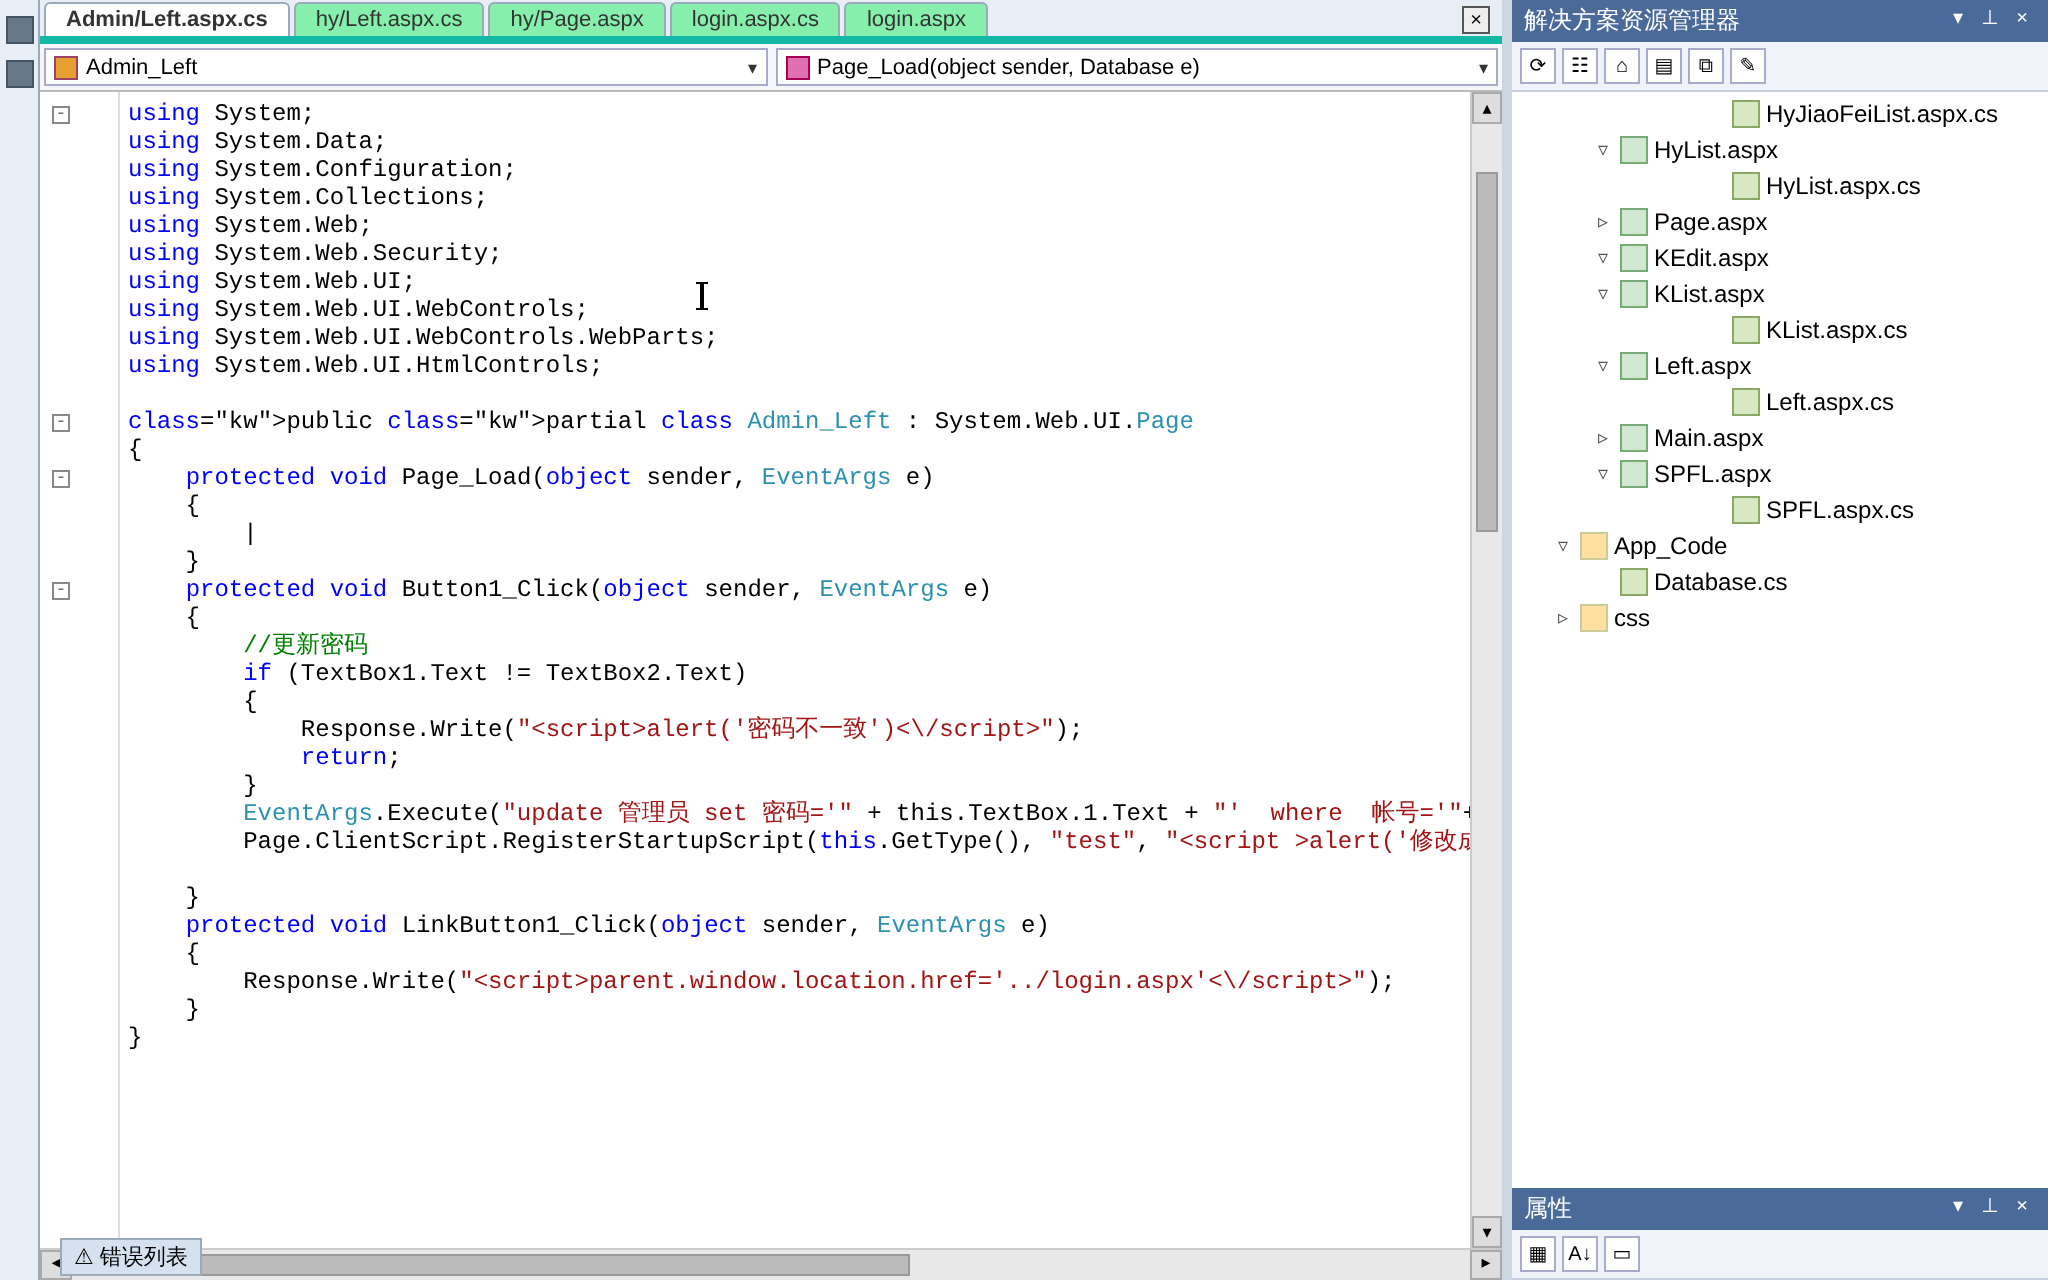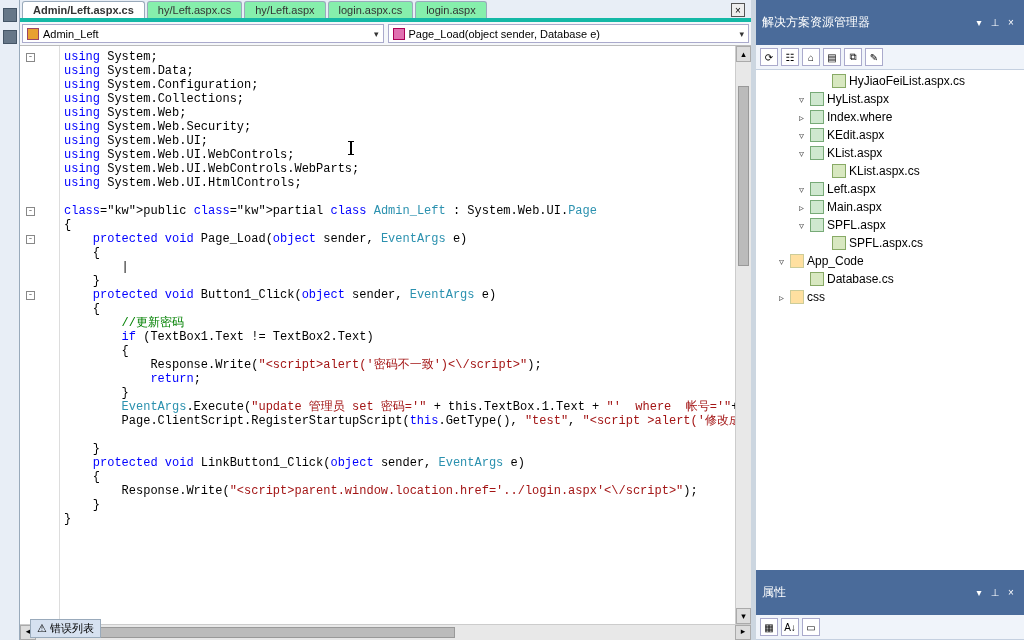--- a/index.html
+++ b/index.html
@@ -127,23 +127,23 @@
   .right-col {
     width: 268px;
     display: flex;
     flex-direction: column;
     background: #e8eef6;
   }
   .panel-title {
     background: #4a6b9a;
     color: #fff;
     font-size: 12px;
-    padding: 14px 6px;
-    display: flex;
-    align-items: center;
+    padding: 2px 6px;
+    display: flex;
+    align-items: flex-start;
     gap: 2px;
   }
   .panel-title .sp { flex:1; }
   .panel-title .btn { width:14px; height:14px; display:flex;align-items:center;justify-content:center; cursor:pointer; font-size:10px;}
   .panel-tool {
     background: #f0f4fa;
     border-bottom: 1px solid #c5d0e0;
     padding: 3px 4px;
     display: flex;
     gap: 3px;
@@ -157,21 +157,21 @@
     padding: 2px 0;
   }
   .tree .node { display:flex; align-items:center; gap:3px; height:18px; padding-left:4px; cursor:pointer;}
   .tree .tw { width:11px; text-align:center; color:#555; font-size:10px;}
   .tree .fi { width:14px; height:14px; display:inline-block; }
   .fi.aspx { background:#cfe8cf; border:1px solid #7a7; }
   .fi.cs { background:#d8e8c0; border:1px solid #8a6; }
   .fi.folder { background:#ffe0a0; border:1px solid #cc9; }
   .tree .lbl { color:#000; }
   .tree .ind1 { padding-left: 40px; }
-  .tree .ind2 { padding-left: 62px; }
+  .tree .ind2 { padding-left: 96px; }
   .tree .ind0 { padding-left: 20px; }
   .props { flex: 0 0 auto; display:flex; flex-direction:column; }
   .bottom-tab {
     position: absolute;
     left: 30px; bottom: 2px;
     border:1px solid #9ab;
     background:#d6e1f0;
     padding:1px 6px;
     font-size:11px;
     display:flex; align-items:center; gap:3px;
@@ -192,21 +192,21 @@
 
 <div class="left-strip">
   <div class="tool"></div>
   <div class="tool"></div>
 </div>
 
 <div class="main-col">
   <div class="tabs">
     <div class="tab active">Admin/Left.aspx.cs</div>
     <div class="tab">hy/Left.aspx.cs</div>
-    <div class="tab">hy/Left.aspx</div>
+    <div class="tab">hy/Page.aspx</div>
     <div class="tab">login.aspx.cs</div>
     <div class="tab">login.aspx</div>
     <div class="tab-close">×</div>
   </div>
   <div class="dropdown-row">
     <div class="dd">
       <span class="dd-ico"></span>
       <span>Admin_Left</span>
       <span class="arrow">▾</span>
     </div>
@@ -334,44 +334,54 @@
       <div class="node ind2">
         <span class="tw"></span>
         <span class="fi cs"></span>
         <span class="lbl">HyJiaoFeiList.aspx.cs</span>
       </div>
       <div class="node ind1">
         <span class="tw">▿</span>
         <span class="fi aspx"></span>
         <span class="lbl">HyList.aspx</span>
       </div>
+      <div class="node ind2">
+        <span class="tw"></span>
+        <span class="fi cs"></span>
+        <span class="lbl">HyList.aspx.cs</span>
+      </div>
       <div class="node ind1">
         <span class="tw">▹</span>
         <span class="fi aspx"></span>
-        <span class="lbl">Index.where</span>
+        <span class="lbl">Page.aspx</span>
       </div>
       <div class="node ind1">
         <span class="tw">▿</span>
         <span class="fi aspx"></span>
         <span class="lbl">KEdit.aspx</span>
       </div>
       <div class="node ind1">
         <span class="tw">▿</span>
         <span class="fi aspx"></span>
         <span class="lbl">KList.aspx</span>
       </div>
       <div class="node ind2">
         <span class="tw"></span>
         <span class="fi cs"></span>
         <span class="lbl">KList.aspx.cs</span>
       </div>
       <div class="node ind1">
         <span class="tw">▿</span>
         <span class="fi aspx"></span>
         <span class="lbl">Left.aspx</span>
+      </div>
+      <div class="node ind2">
+        <span class="tw"></span>
+        <span class="fi cs"></span>
+        <span class="lbl">Left.aspx.cs</span>
       </div>
       <div class="node ind1">
         <span class="tw">▹</span>
         <span class="fi aspx"></span>
         <span class="lbl">Main.aspx</span>
       </div>
       <div class="node ind1">
         <span class="tw">▿</span>
         <span class="fi aspx"></span>
         <span class="lbl">SPFL.aspx</span>

